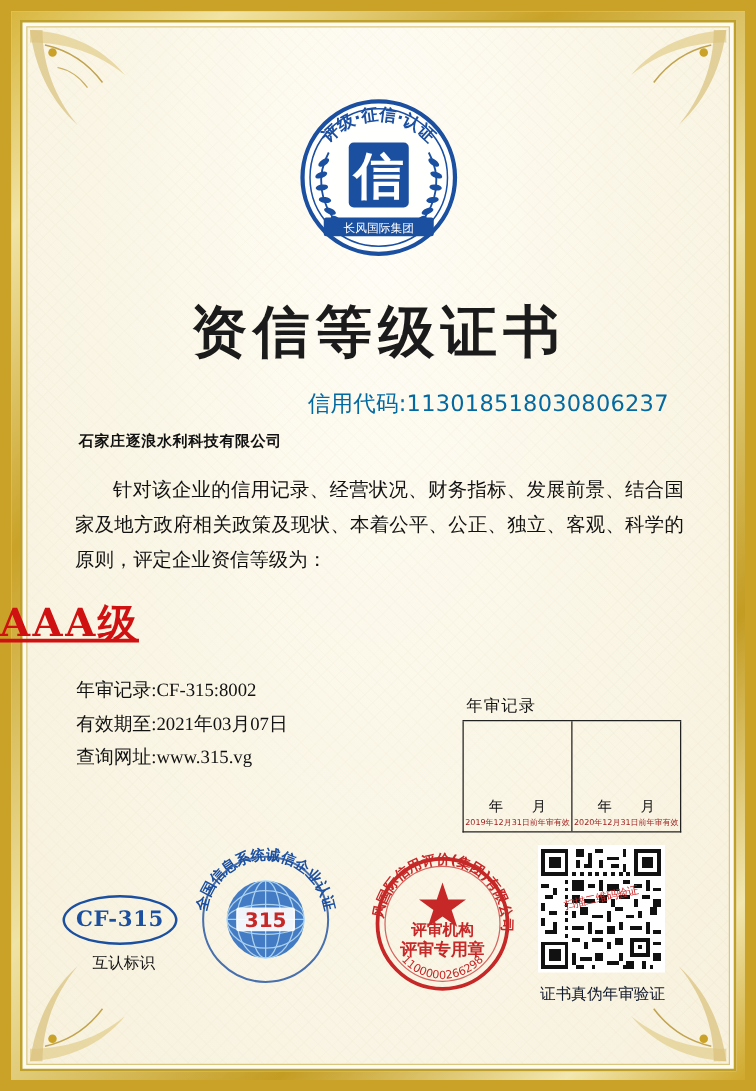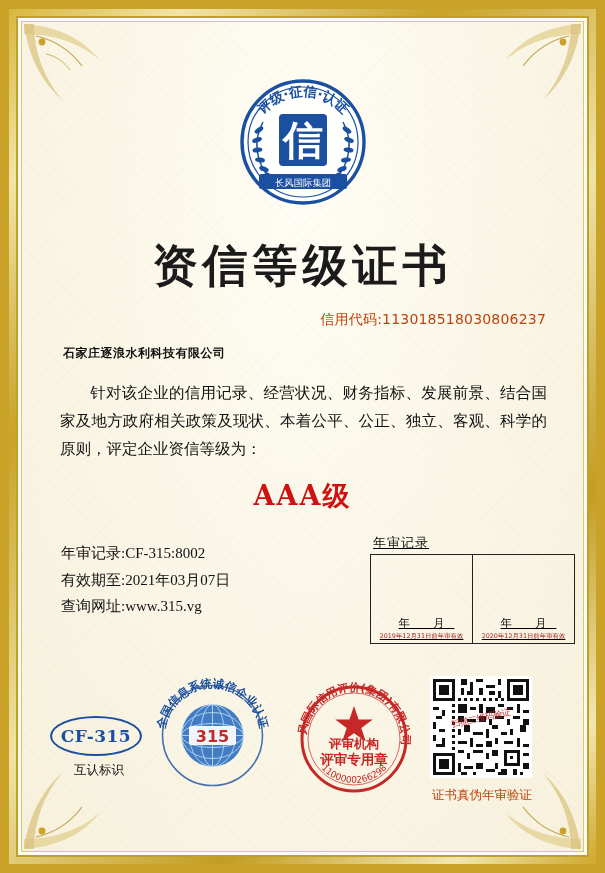--- a/index.html
+++ b/index.html
@@ -83,24 +83,24 @@
     top: 236px;
     text-align: center;
     font-family: Liberation Mono, monospace;
     font-weight: bold;
     font-size: 45px;
     letter-spacing: 5px;
     color: #1b1b1b;
   }
   .code-line {
     position: absolute;
-    right: 59px;
+    right: 70px;
     top: 311px;
-    font-size: 14px;
-    color: #c2410c;
+    font-size: 18px;
+    color: #0369a1;
     font-family: "DejaVu Sans", sans-serif;
     letter-spacing: .2px;
   }
   .company {
     position: absolute;
     left: 63px;
     top: 345px;
     font-size: 12px;
     font-weight: bold;
     color: #111;
@@ -114,45 +114,45 @@
     font-size: 15.5px;
     line-height: 28px;
     color: #111;
     text-align: justify;
   }
   .body-text .indent { display: inline-block; width: 30px; }
   .grade {
     position: absolute;
     left: 0; right: 0;
     top: 478px;
-    text-align: center;
+    text-align: left;
     color: #cf1111;
     font-weight: bold;
-    font-size: 27px;
+    font-size: 31px;
     letter-spacing: 2px;
     font-family: "DejaVu Serif", serif;
+    text-decoration: underline;
   }
   
   .details {
     position: absolute;
     left: 61px;
     top: 540px;
     font-size: 15px;
     line-height: 26.5px;
     color: #111;
   }
   .details div { white-space: nowrap; }
 
   
   .review {
     position: absolute;
     left: 370px;
-    top: 533px;
-    width: 205px;
-    text-decoration: underline;
+    top: 555px;
+    width: 175px;
   }
   .review-title {
     font-size: 13px;
     color: #111;
     padding: 1px 0 2px 3px;
     border-bottom: 1.3px solid #222;
     letter-spacing: 1px;
   }
   .review-grid {
     display: flex;
@@ -235,21 +235,21 @@
     width: 102px;
     height: 102px;
   }
   .qr-caption {
     position: absolute;
     left: 418px;
     top: 787px;
     width: 128px;
     text-align: center;
     font-size: 12.5px;
-    color: #c2410c;
+    color: #0f172a;
   }
   .qr-overlay {
     position: absolute;
     left: 430px;
     top: 712px;
     width: 102px;
     text-align: center;
     font-size: 9px;
     color: #c62828;
     transform: rotate(-12deg);

